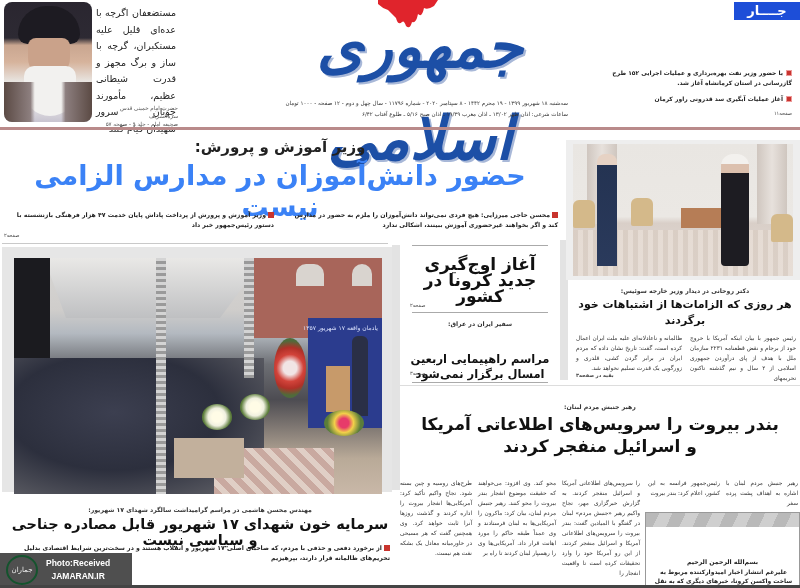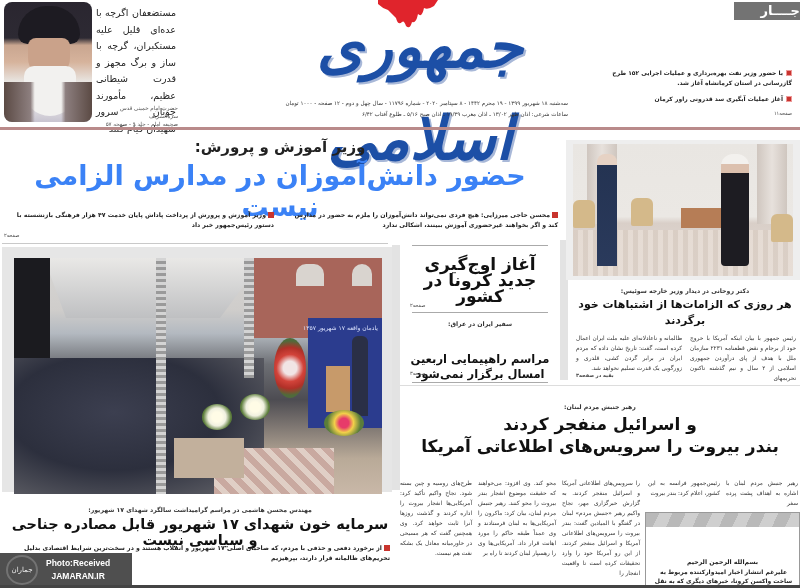--- a/index.html
+++ b/index.html
@@ -18,21 +18,21 @@
   .quote-photo .beard { position: absolute; left: 20px; top: 64px; width: 52px; height: 50px; background: #f2f1ef; border-radius: 10px 10px 26px 26px; }
   .quote-photo .robe { position: absolute; left: 0; top: 80px; width: 88px; height: 40px; background: linear-gradient(90deg,#5b4a44,#8d7f7f 30%,transparent 35%,transparent 65%,#8d7f7f 70%,#5b4a44); }
 
   .quote-text { position: absolute; left: 96px; top: 5px; width: 80px; font-size: 9.5px; line-height: 16.5px; text-align: justify; direction: rtl; color: #222; }
   .quote-src { position: absolute; left: 96px; top: 104px; width: 82px; font-size: 5.5px; line-height: 8px; color: #555; direction: rtl; text-align: right; }
   .logo-drip { position: absolute; left: 378px; top: 0; width: 60px; height: 30px; }
   .logo-text { position: absolute; left: 270px; top: 0; width: 300px; height: 92px; font-family: "DejaVu Serif", serif; font-weight: bold; font-style: italic;
     font-size: 60px; line-height: 92px; color: #1c4fa6; text-align: center; letter-spacing: -2px; text-shadow: 2px 2px 0 #a8b8d8; direction: rtl; }
   .issue-info { position: absolute; left: 268px; top: 98px; width: 300px; font-size: 5.6px; line-height: 11px; color: #333; direction: rtl; text-align: right; }
 
-  .tag-khabar { position: absolute; left: 734px; top: 2px; width: 66px; height: 18px; background: #737373; color: #fff; font-size: 13px; font-weight: bold; line-height: 18px; letter-spacing: 2px; }
+  .tag-khabar { position: absolute; left: 734px; top: 2px; width: 66px; height: 18px; background: #1d4ed8; color: #fff; font-size: 13px; font-weight: bold; line-height: 18px; text-align: center; letter-spacing: 2px; }
   .top-right-head { position: absolute; left: 610px; top: 4px; width: 186px; font-size: 13px; font-weight: bold; line-height: 17px; text-align: center; direction: rtl; color: #111; }
   .bullet-list { position: absolute; left: 592px; width: 200px; direction: rtl; }
   .bullet { font-size: 6px; line-height: 10px; color: #222; text-align: right; margin-bottom: 6px; font-weight: bold; }
   .bullet .sq { display: inline-block; width: 6px; height: 6px; background: #c8342e; margin-left: 3px; vertical-align: middle; border: 1px solid #e99; }
   .page-ref { font-size: 5px; color: #444; text-align: right; }
 
   
   .kicker-main { position: absolute; left: 0; top: 138px; width: 560px; text-align: center; font-size: 15px; font-weight: bold; color: #222; direction: rtl; }
   .headline-main { position: absolute; left: 0; top: 160px; width: 560px; text-align: center; font-size: 27px; font-weight: bold; color: #3b82f6; direction: rtl; letter-spacing: -0.5px; }
   .sub-bullet { position: absolute; font-size: 6.2px; line-height: 10px; color: #222; direction: rtl; text-align: right; font-weight: bold; }
@@ -56,21 +56,21 @@
   .ph-truss { position: absolute; width: 10px; height: 236px; top: 0; background: repeating-linear-gradient(180deg,#d4d4d4 0 3px,#9a9a9a 3px 6px); }
   .ph-flowers { position: absolute; width: 30px; height: 26px; border-radius: 50%; background: radial-gradient(circle,#fffce6 25%,#f0f0e0 45%,#5b7c3a 70%); }
   .ph-table { position: absolute; left: 160px; top: 180px; width: 70px; height: 40px; background: #c2b09c; }
   .ph-black-flag { position: absolute; left: 0; top: 0; width: 36px; height: 120px; background: #1b1b1f; }
   .ph-floor { position: absolute; left: 200px; top: 190px; width: 120px; height: 46px; background: repeating-linear-gradient(45deg,#c9a9a0 0 6px,#e0cfc6 6px 12px); }
 
   .kicker-sm { position: absolute; font-size: 6.2px; color: #333; direction: rtl; text-align: center; font-weight: bold; }
   .headline-sm { position: absolute; font-weight: bold; direction: rtl; text-align: center; color: #111; }
 
   .watermark { position: absolute; left: 0; top: 553px; width: 132px; height: 34px; background: rgba(40,40,40,0.82); direction: ltr; }
-  .wm-logo { position: absolute; left: 6px; top: 2px; width: 32px; height: 30px; border: 2px solid #737373; border-radius: 50%; color: #eee; font-size: 7px; text-align: center; line-height: 26px; }
+  .wm-logo { position: absolute; left: 6px; top: 2px; width: 32px; height: 30px; border: 2px solid #14532d; border-radius: 50%; color: #eee; font-size: 7px; text-align: center; line-height: 26px; }
   .wm-text { position: absolute; left: 46px; top: 4px; font-family: "Liberation Sans", sans-serif; font-size: 8.5px; line-height: 13px; color: #fff; font-weight: bold; direction: ltr; text-align: center; }
   .gray-side { position: absolute; top: 245px; width: 8px; background: #e3e3e3; }
 
   
   .rp-frame { position: absolute; left: 566px; top: 140px; width: 234px; height: 140px; background: #eeeeee; }
   .rp-photo { position: absolute; left: 573px; top: 144px; width: 220px; height: 132px; overflow: hidden;
     background: linear-gradient(180deg,#e9e6e2 0%,#ebe8e4 55%,#d9cfc8 60%,#e3dbd6 100%); }
   .rp-curtain { position: absolute; top: 0; width: 30px; height: 80px; background: linear-gradient(90deg,#cfc6bf,#e7e1dc,#cfc6bf); }
   .rp-chair { position: absolute; width: 22px; height: 28px; background: #d4b98a; border-radius: 6px 6px 2px 2px; }
   .rp-cabinet { position: absolute; left: 108px; top: 64px; width: 42px; height: 20px; background: #b67d56; }
@@ -192,22 +192,22 @@
 <div class="headline-sm" style="left:572px;top:297px;width:226px;font-size:11px;line-height:16px;">
   <div>هر روزی که الزامات‌ها از اشتباهات خود برگردند</div>
 </div>
 <div class="body-text" style="left:690px;top:333px;width:106px;">رئیس جمهور با بیان اینکه آمریکا با خروج خود از برجام و نقض قطعنامه ۲۲۳۱ سازمان ملل با هدف از پای درآوردن جمهوری اسلامی از ۲ سال و نیم گذشته تاکنون تحریمهای</div>
 <div class="body-text" style="left:576px;top:333px;width:106px;">ظالمانه و ناعادلانه‌ای علیه ملت ایران اعمال کرده است، گفت: تاریخ نشان داده که مردم ایران در برابر گردن کشی، قلدری و زورگویی یک قدرت تسلیم نخواهد شد.</div>
 <div class="ref-small" style="left:576px;top:372px;font-weight:bold;">بقیه در صفحه۳</div>
 
 <div class="mid-rule"></div>
 <div class="kicker-sm" style="left:400px;top:403px;width:400px;">رهبر جنبش مردم لبنان:</div>
 <div class="headline-sm" style="left:400px;top:413px;width:400px;font-size:17px;line-height:22px;">
+  <div>بندر بیروت را سرویس‌های اطلاعاتی آمریکا</div>
   <div>و اسرائیل منفجر کردند</div>
-  <div>بندر بیروت را سرویس‌های اطلاعاتی آمریکا</div>
 </div>
 <div class="body-text" style="left:726px;top:478px;width:72px;">رهبر جنبش مردم لبنان با اشاره به اهداف پشت پرده سفر</div>
 <div class="body-text" style="left:648px;top:478px;width:72px;">رئیس‌جمهور فرانسه به این کشور، اعلام کرد: بندر بیروت</div>
 <div class="body-text" style="left:562px;top:478px;width:78px;">را سرویس‌های اطلاعاتی آمریکا و اسرائیل منفجر کردند. به گزارش خبرگزاری مهر، تجاح واکیم رهبر «جنبش مردم» لبنان در گفتگو با المیادین گفت: بندر بیروت را سرویس‌های اطلاعاتی آمریکا و اسرائیل منفجر کردند. از این رو آمریکا خود را وارد تحقیقات کرده است تا واقعیت انفجار را</div>
 <div class="body-text" style="left:478px;top:478px;width:78px;">محو کند. وی افزود: می‌خواهند که حقیقت موضوع انفجار بندر بیروت را محو کنند. رهبر جنبش مردم لبنان، بیان کرد: ماکرون را آمریکایی‌ها به لبنان فرستادند و وی عمداً طبقه حاکم را مورد اهانت قرار داد. آمریکایی‌ها وی را رهسپار لبنان کردند تا راه بر</div>
 <div class="body-text" style="left:400px;top:478px;width:72px;">طرح‌های روسیه و چین بسته شود. تجاح واکیم تأکید کرد: آمریکایی‌ها انفجار بیروت را اداره کردند و گذشت روزها آنرا ثابت خواهد کرد. وی همچنین گفت که هر مسیحی در خاورمیانه معادل یک بشکه نفت هم نیست.</div>
 
 <div class="corona-box">
   <div class="corona-band"></div>
   <div class="corona-basm">بسم‌الله الرحمن الرحیم</div>

